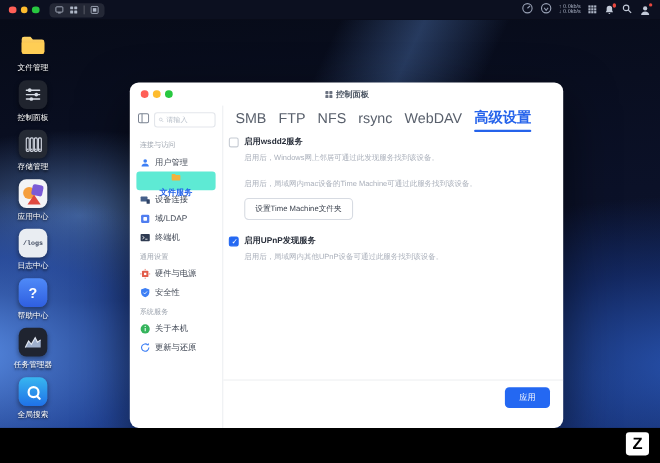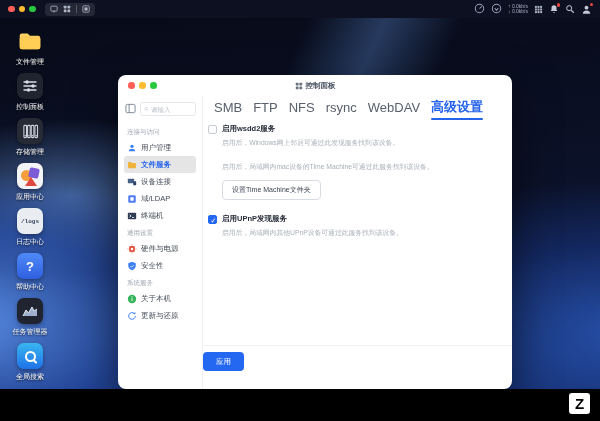--- a/index.html
+++ b/index.html
@@ -91,21 +91,21 @@
     font-family:inherit;
   }
   .sb-search input::placeholder { color:#b9c0ca; }
   .sb-nav { padding:0 6px; }
   .sec-title { font-size:6.5px; color:#a0a7b1; margin:5px 0 2px 3px; }
   .sb-item {
     height:17px; display:flex; align-items:center; gap:4px; padding:0 3px;
     border-radius:3px; font-size:7.5px; color:#434a57; white-space:nowrap; cursor:pointer;
   }
   .sb-item svg { flex:none; }
-  .sb-item.active { background:#e5e5e5; color:#2563eb; font-weight:bold; }
+  .sb-item.active { background:#5eead4; color:#2563eb; font-weight:bold;flex-direction:column; }
 
   
   .content { flex:1; display:flex; flex-direction:column; min-width:0; }
   .tabs { height:22px; flex:none; display:flex; align-items:center; gap:11px; padding-left:11px; }
   .tab { position:relative; font-size:13px; color:#59606c; cursor:pointer; padding:3px 0; }
   .tab.active { color:#2563eb; font-weight:bold;font-family:Liberation Mono, monospace; }
   .tab.active::after {
     content:""; position:absolute; left:50%; transform:translateX(-50%);
     bottom:-1px; width:100%; height:2px; border-radius:1px; background:#2563eb;
   }
@@ -122,21 +122,21 @@
     color:#fff; font-size:7px; line-height:9px; text-align:center;
   }
   .row-label { font-size:7.5px; color:#272d39; font-weight:bold; }
   .row-desc { margin:4px 0 0 14px; font-size:6.8px; color:#a9afba; }
   .tm-btn {
     margin:8px 0 0 14px; display:inline-block; padding:4px 9px; font-size:7px; color:#3c434f;
     background:#fff; border:1px solid #d7dbe2; border-radius:4px; cursor:pointer;
     font-family:inherit;
   }
   .footer {
-    flex:1; border-top:1px solid #eef0f2; display:flex; 
+    flex:1; border-top:1px solid #eef0f2; display:flex; justify-content:flex-end;
     align-items:flex-start; padding:6px 12px 0 0;
   }
   .apply-btn {
     background:#2468f2; color:#fff; font-size:7.5px; padding:4.5px 13px; border:none;
     border-radius:4px; cursor:pointer; font-family:inherit;
   }
 
   
   .watermark { position:absolute; right:10px; bottom:7px; display:flex; align-items:center; gap:5px; z-index:40; }
   .wm-logo {

